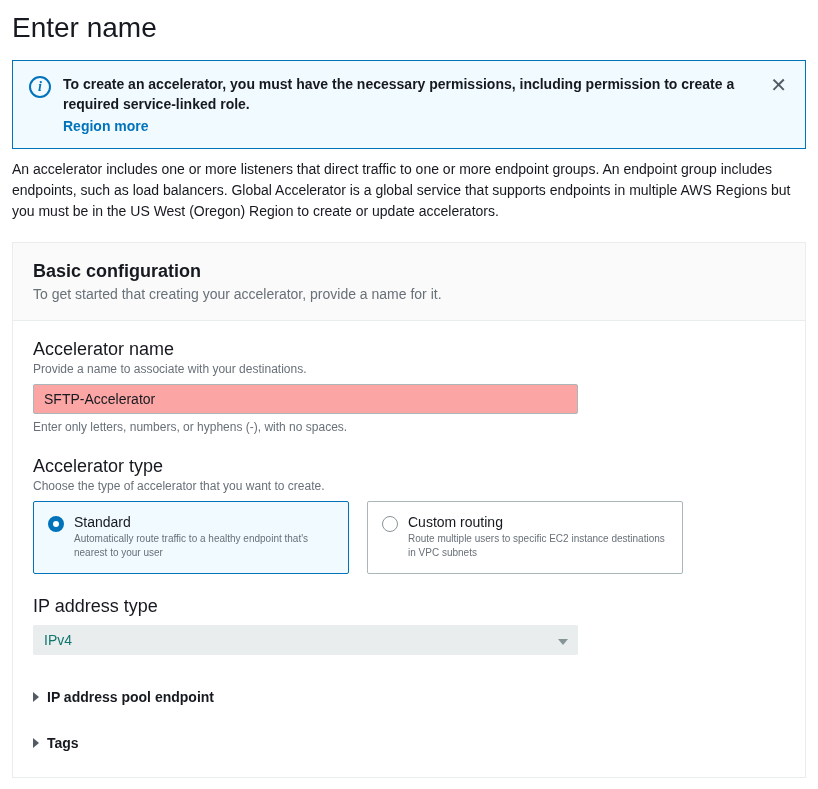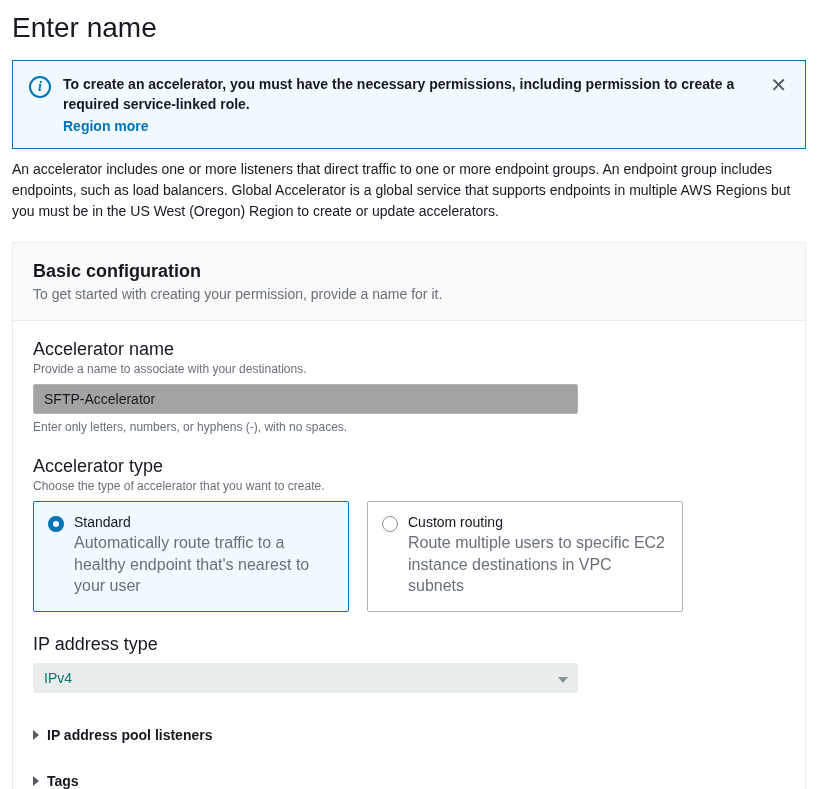--- a/index.html
+++ b/index.html
@@ -110,21 +110,21 @@
       margin-top: 6px;
     }
     input[type="text"] {
       width: 545px;
       max-width: 100%;
       padding: 6px 10px;
       border: 1px solid #aab7b8;
       border-radius: 2px;
       font-size: 14px;
       color: #16191f;
-      background: #a3a3a3;
+      background: #fca5a5;
     }
     .tiles {
       display: flex;
       gap: 18px;
     }
     .tile {
       border: 1px solid #aab7b8;
       border-radius: 2px;
       padding: 12px 14px 14px 14px;
       width: 316px;
@@ -145,21 +145,21 @@
       border-radius: 50%;
       margin-top: 2px;
       position: relative;
       background: #fff;
     }
     .tile.selected .tile-radio {
       border: 5px solid #0073bb;
     }
     .tile-body { flex: 1; }
     .tile-title { font-size: 14px; color: #16191f; margin-bottom: 2px; }
-    .tile-desc { font-size: 16px; color: #687078; line-height: 1.35; }
+    .tile-desc { font-size: 10px; color: #687078; line-height: 1.35; }
     .select-wrap {
       position: relative;
       width: 545px;
       max-width: 100%;
     }
     .select-disabled {
       background: #eaeded;
       border: 1px solid #eaeded;
       border-radius: 2px;
       padding: 6px 30px 6px 10px;
@@ -233,21 +233,21 @@
     <a class="alert-link">Region more</a>
   </div>
   <button class="alert-close">✕</button>
 </div>
 
 <p class="intro-text">An accelerator includes one or more listeners that direct traffic to one or more endpoint groups. An endpoint group includes endpoints, such as load balancers. Global Accelerator is a global service that supports endpoints in multiple AWS Regions but you must be in the US West (Oregon) Region to create or update accelerators.</p>
 
 <div class="panel">
   <div class="panel-header">
     <h2>Basic configuration</h2>
-    <p>To get started with creating your permission, provide a name for it.</p>
+    <p>To get started that creating your accelerator, provide a name for it.</p>
   </div>
   <div class="panel-body">
 
     <div class="field">
       <div class="field-label">Accelerator name</div>
       <div class="field-help">Provide a name to associate with your destinations.</div>
       <input type="text" value="SFTP-Accelerator" style="">
       <div class="field-hint-below">Enter only letters, numbers, or hyphens (-), with no spaces.</div>
     </div>
 
@@ -279,21 +279,21 @@
         <span class="select-caret">
           <svg width="10" height="6" viewBox="0 0 10 6">
               <path d="M0 0 L5 6 L10 0 Z" fill="#879596"></path>
             </svg>
         </span>
       </div>
     </div>
 
     <button class="expand-row">
       <span class="caret-right"></span>
-      <span>IP address pool listeners</span>
+      <span>IP address pool endpoint</span>
     </button>
 
     <div style="height:14px"></div>
 
     <button class="expand-row">
       <span class="caret-right"></span>
       <span>Tags</span>
     </button>
 
   </div>

